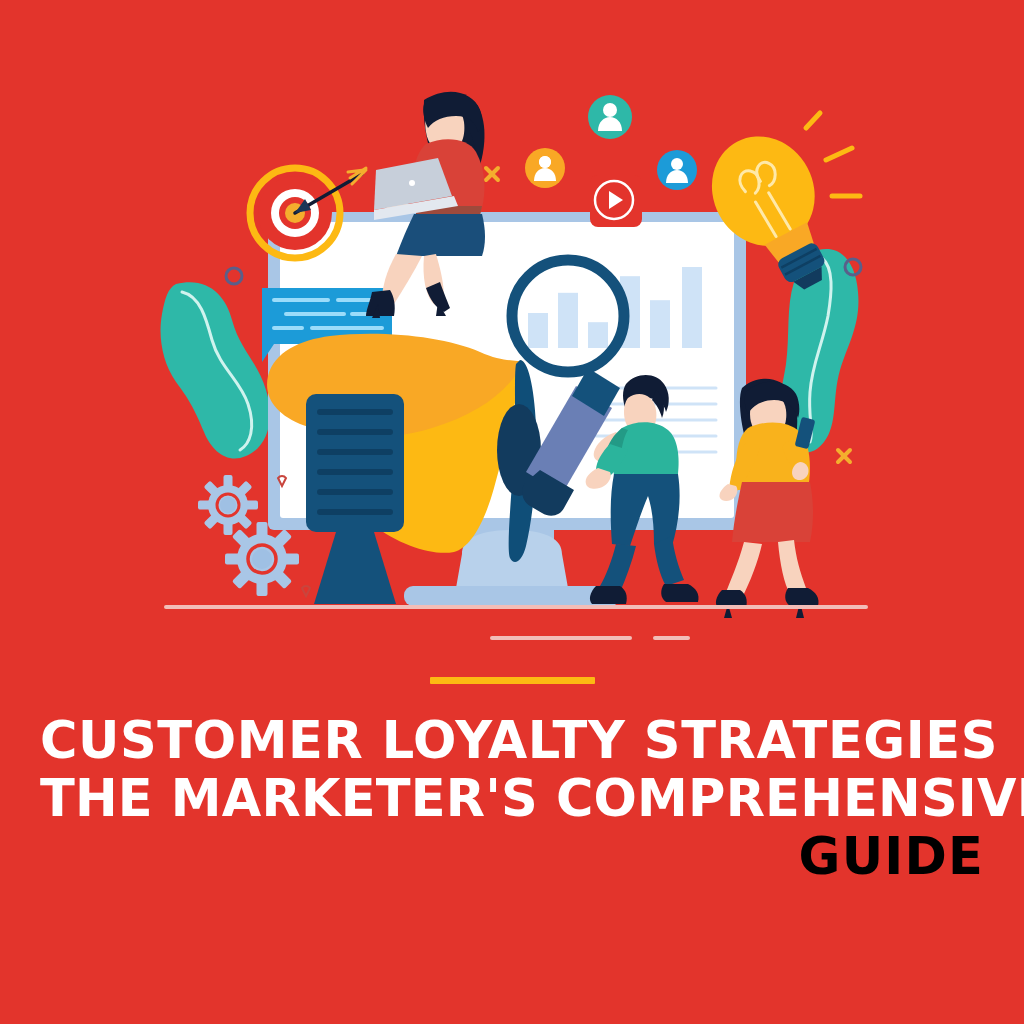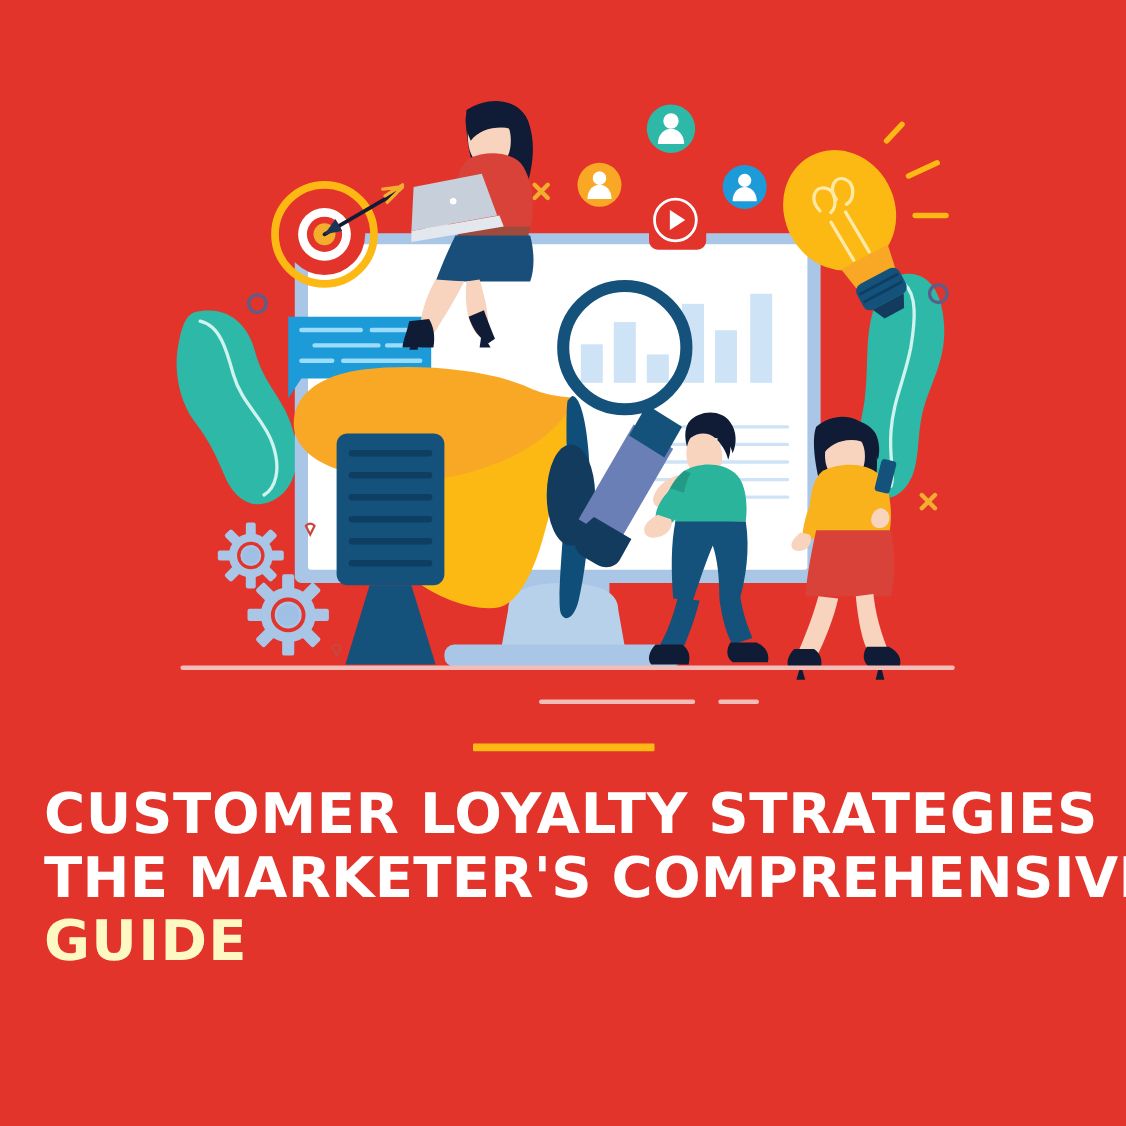--- a/index.html
+++ b/index.html
@@ -39,21 +39,21 @@
     background: #FDB913;
     border-radius: 1px;
   }
   #title-block {
     position: absolute;
     left: 0;
     top: 712px;
     width: 1024px;
     padding: 0 40px;
     box-sizing: border-box;
-    text-align: left;
+    text-align: right;
   }
   .title-line {
     display: block;
     color: #FFFFFF;
     font-family: "DejaVu Sans", "Liberation Sans", sans-serif;
     font-weight: bold;
     font-size: 51px;
     line-height: 58px;
     letter-spacing: 0.6px;
     text-transform: uppercase;
@@ -378,16 +378,16 @@
 
   </svg>
 
   <div id="divider-wrap">
     <span id="divider" style="background: rgb(253, 185, 19);"></span>
   </div>
 
   <div id="title-block">
     <span class="title-line l1" style="color: rgb(255, 255, 255);">CUSTOMER LOYALTY STRATEGIES</span>
     <span class="title-line l2" style="color: rgb(255, 255, 255);">THE MARKETER'S COMPREHENSIVE</span>
-    <span class="title-line l3" style="color: #fef9c3;">GUIDE</span>
+    <span class="title-line l3" style="color: #000000;">GUIDE</span>
   </div>
 
 </div>
 
 </body></html>

